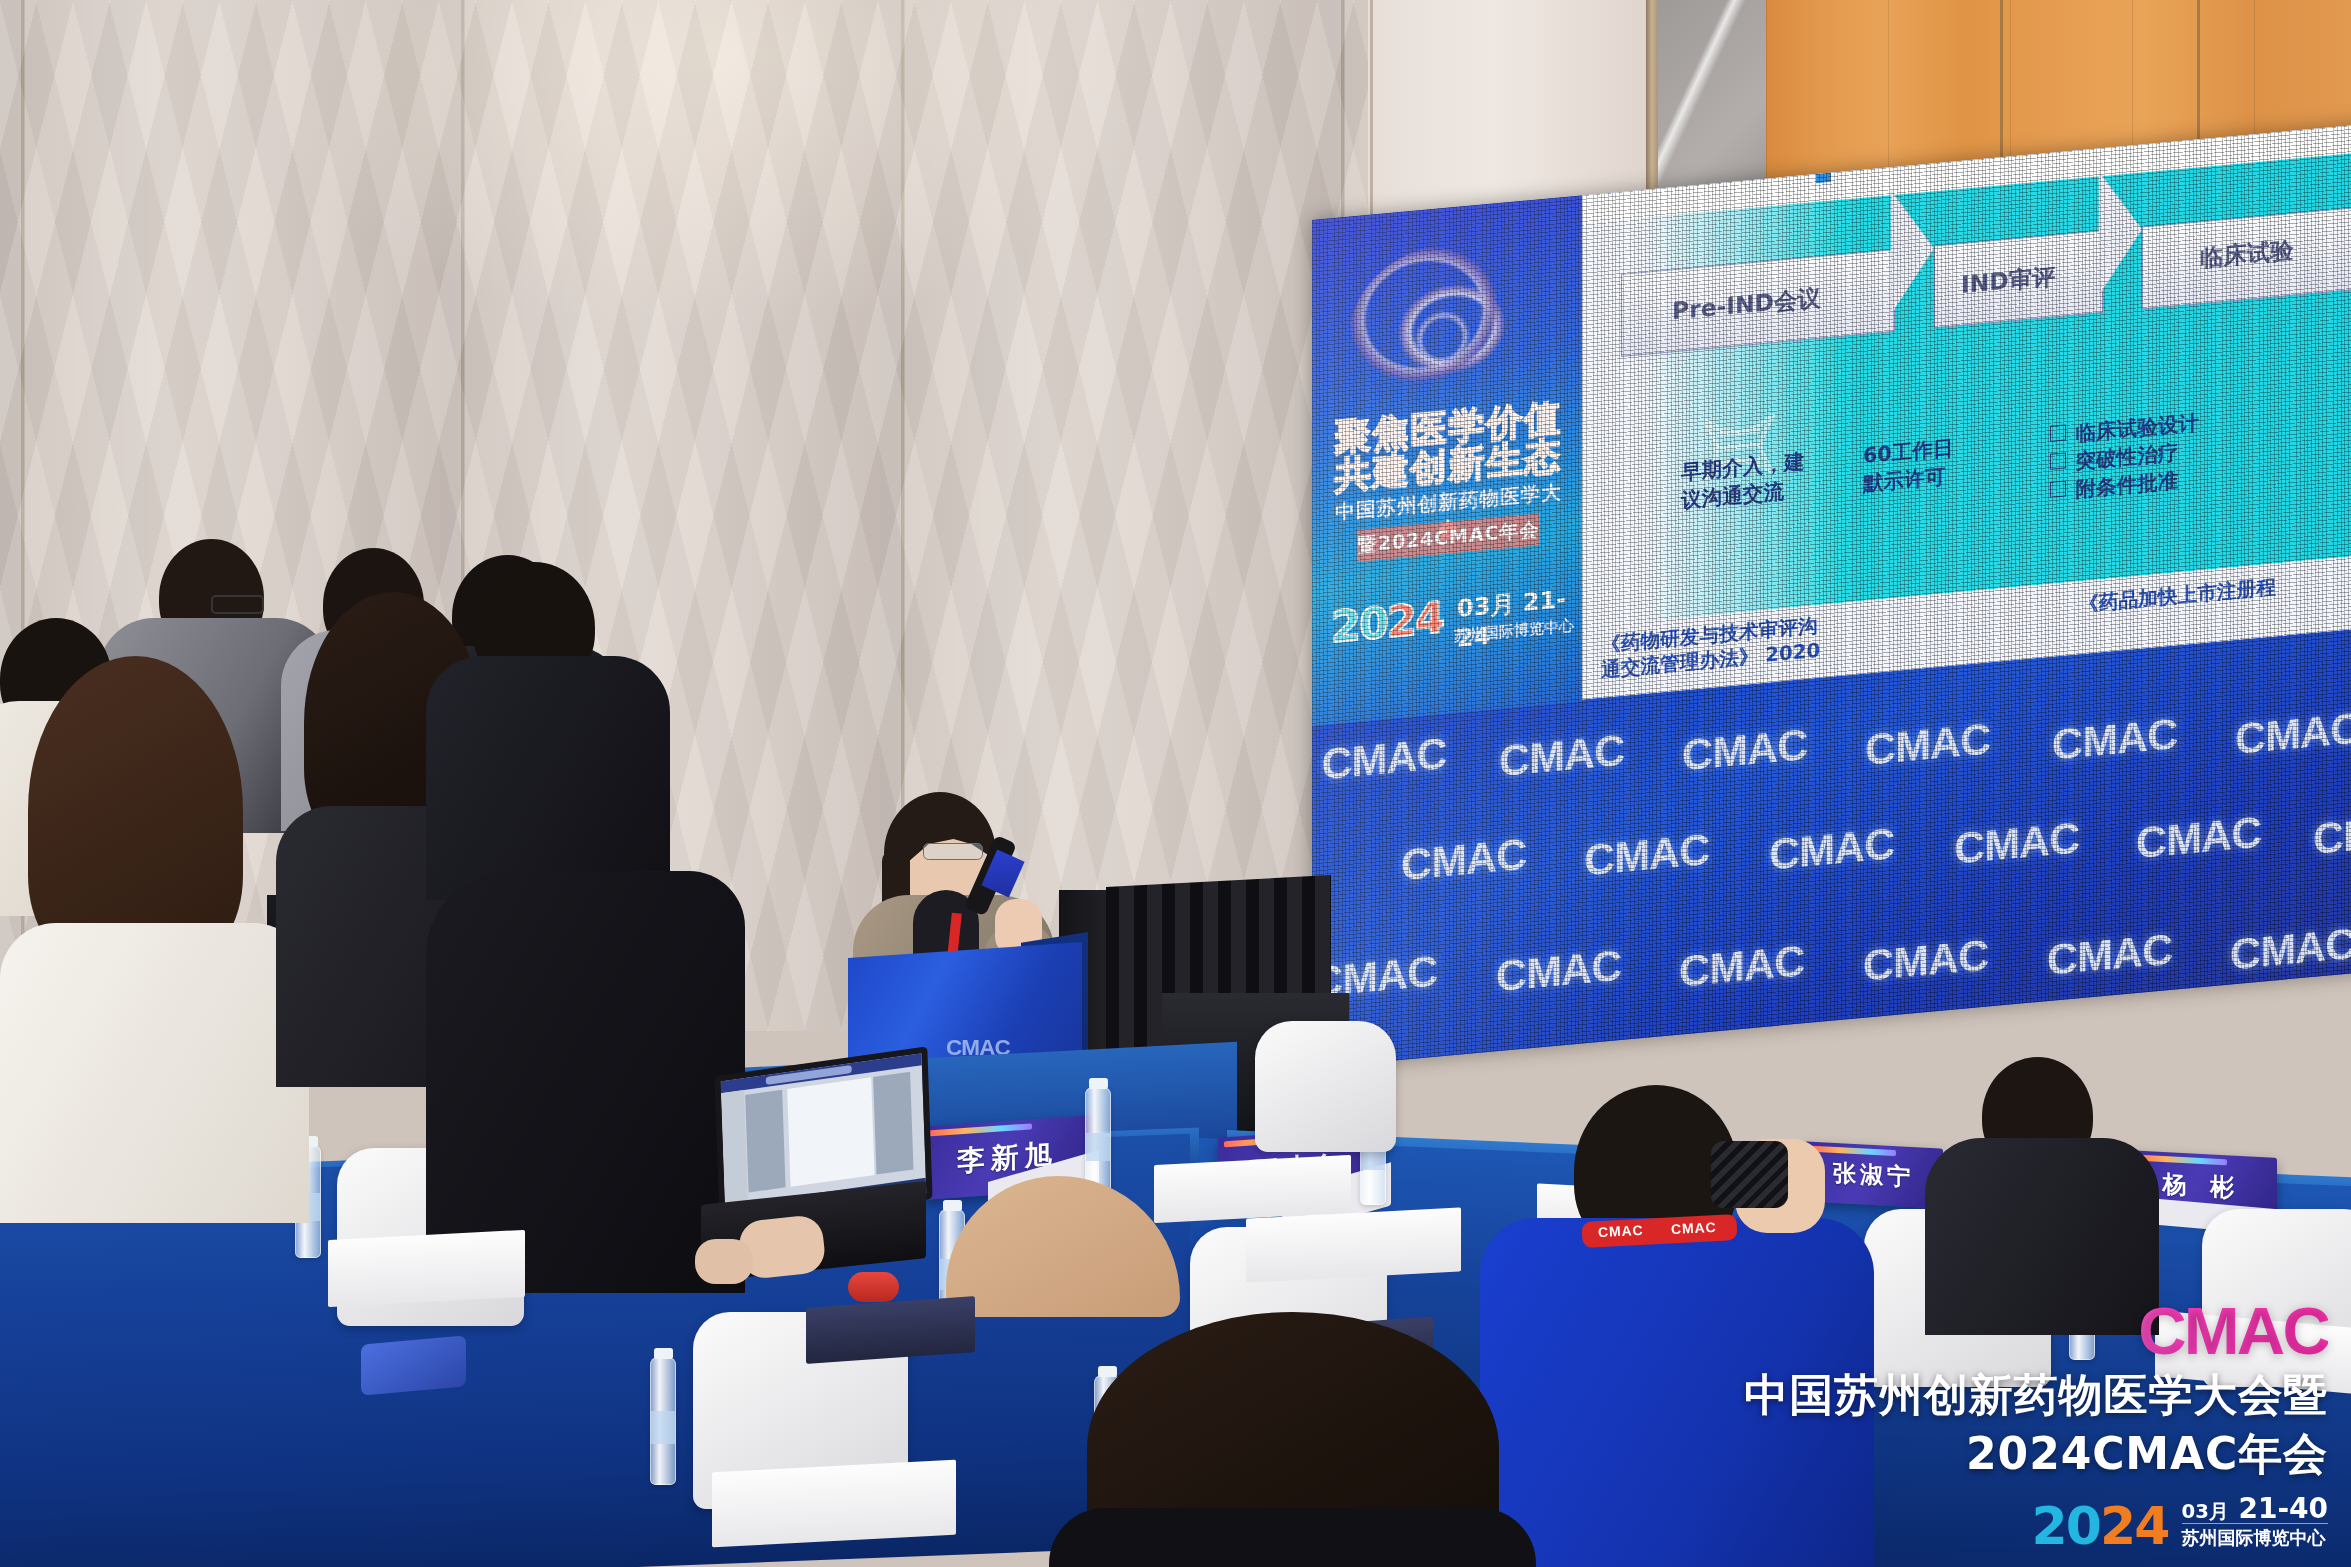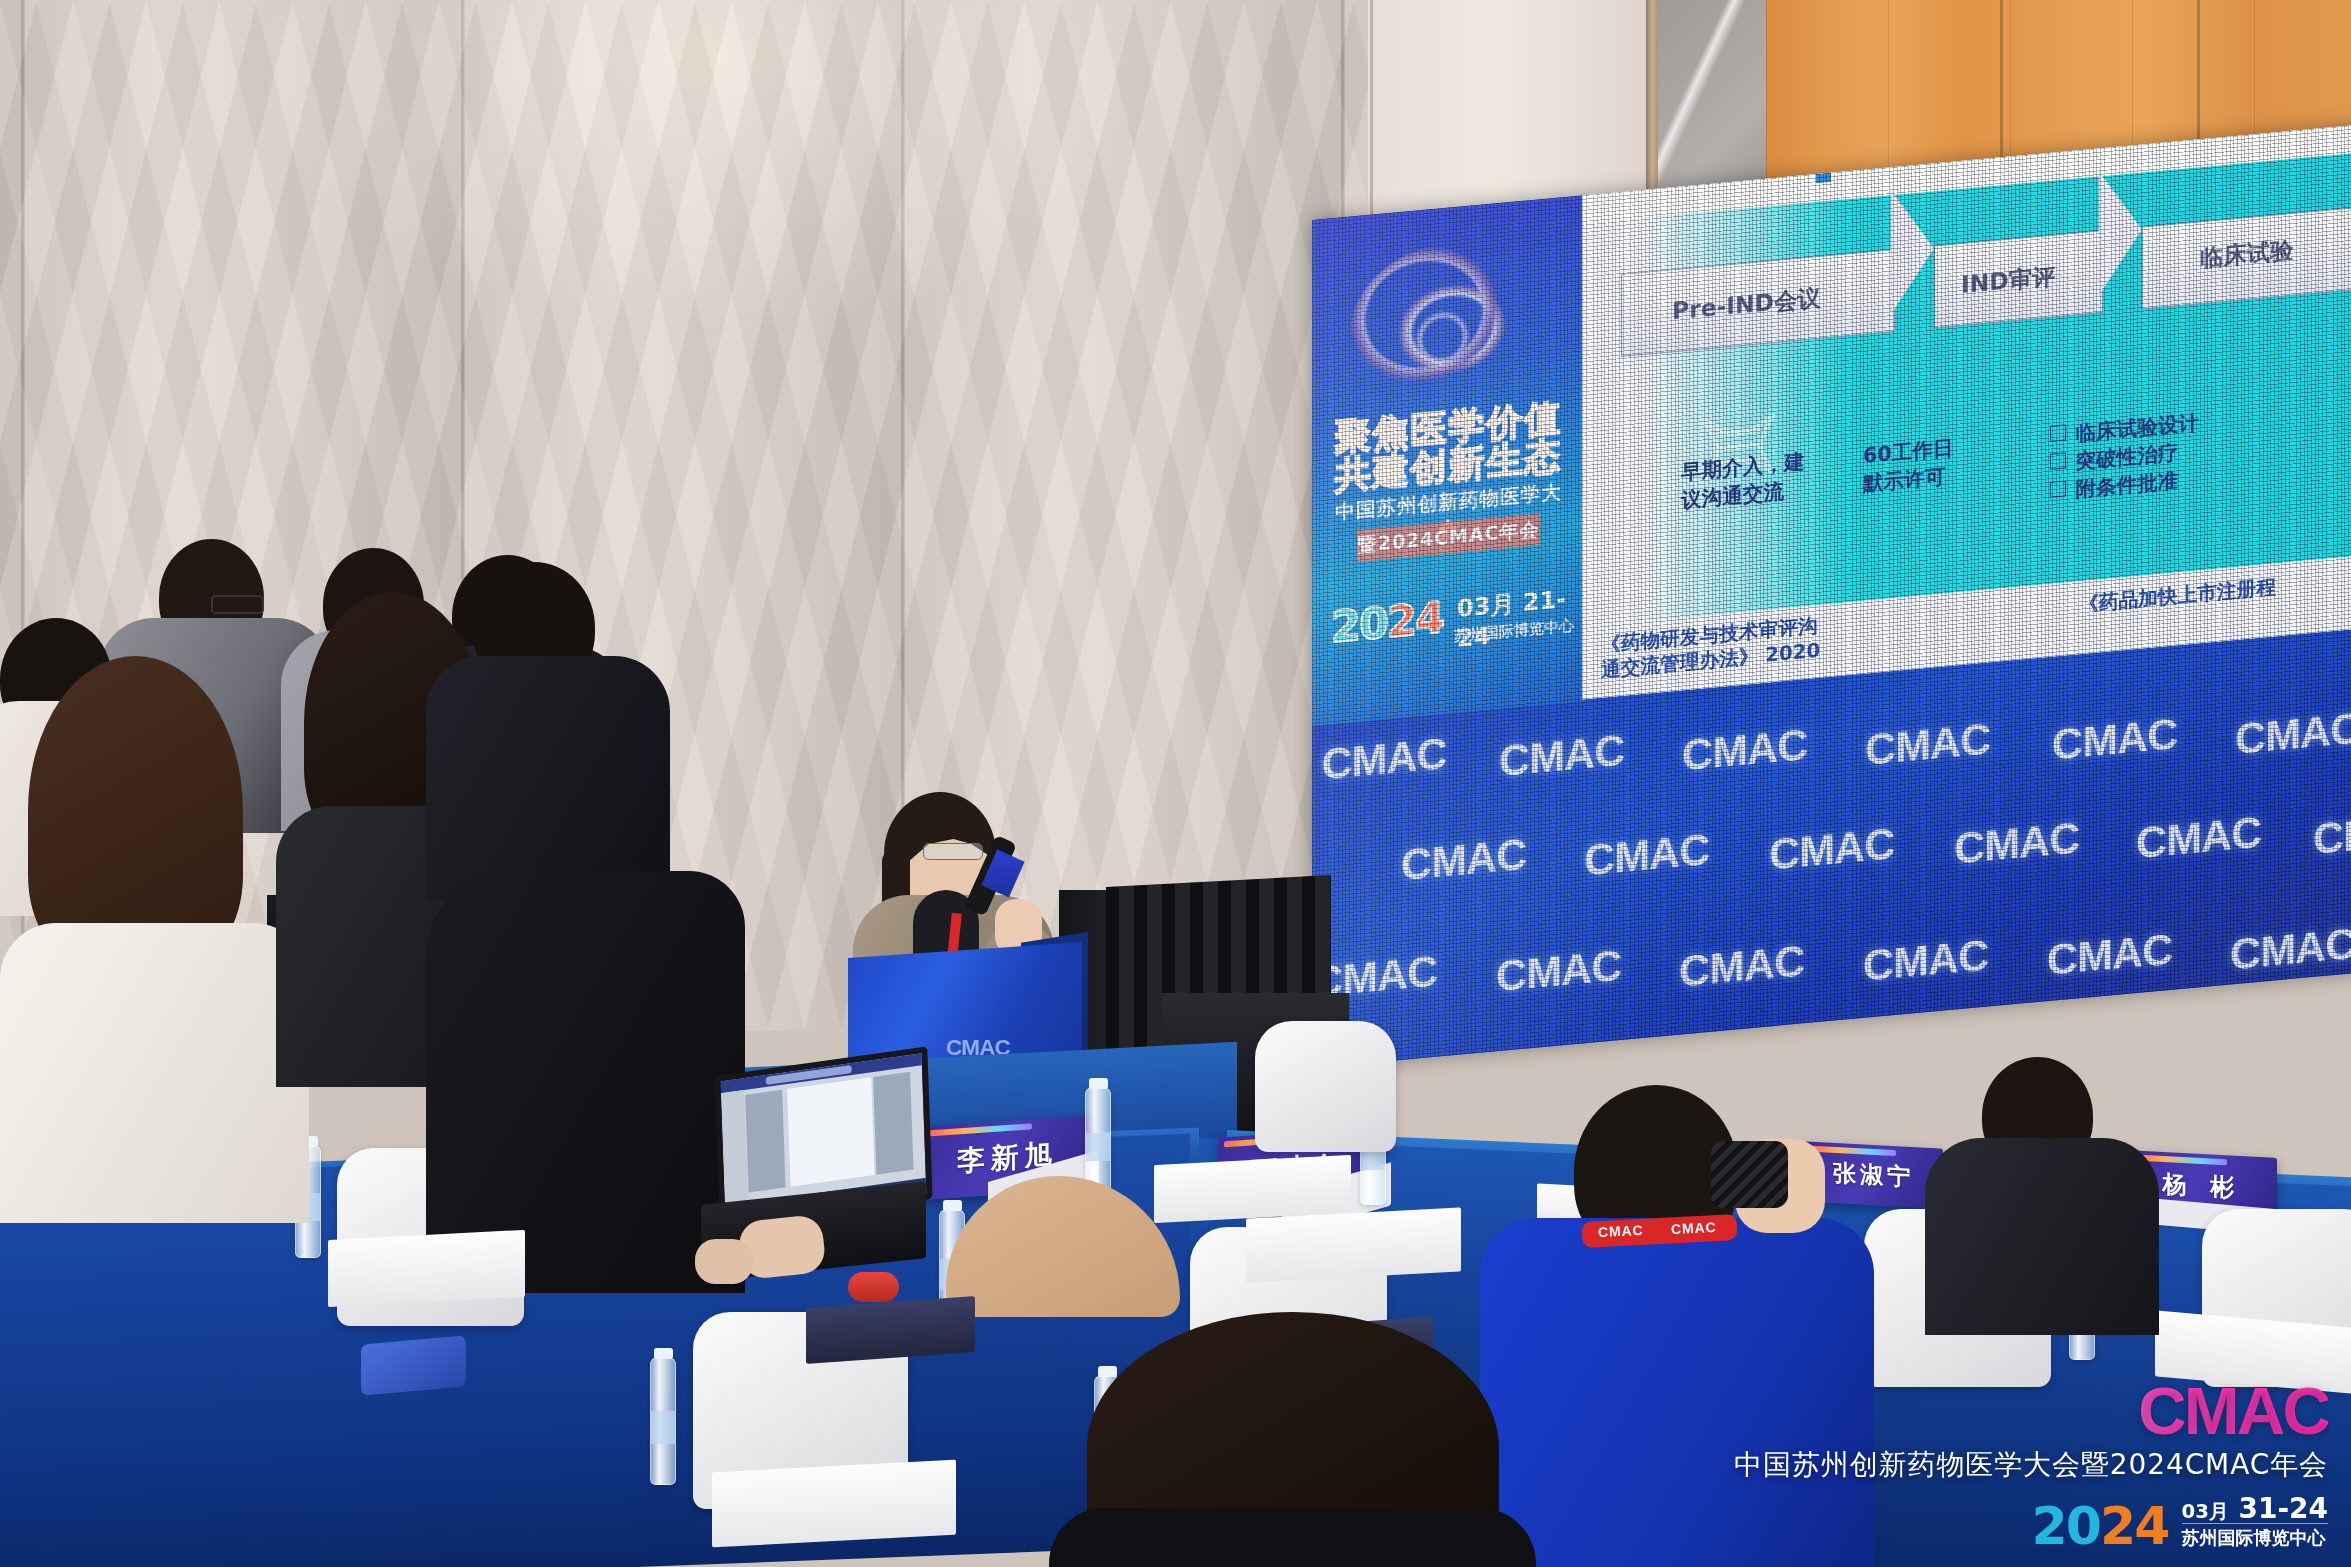--- a/index.html
+++ b/index.html
@@ -296,21 +296,21 @@
   
   .wm{position:absolute;right:24px;bottom:17px;width:712px;text-align:right;pointer-events:none;}
   .wm-cmac{
     font-size:67px;font-weight:700;letter-spacing:-2.8px;line-height:.95;
     font-family:"Liberation Sans",sans-serif;
     background:linear-gradient(90deg,#ffffff 0%,#ffffff 34%,#ff3fbf 78%,#ff2fb0 100%);
     -webkit-background-clip:text;background-clip:text;color:transparent;
     text-shadow:0 1.9px 9.4px rgba(0,0,0,.25);
   }
   .wm-cn{
-    font-size:28px;font-weight:400;color:#fff;letter-spacing:0.9px;margin-top:3.7px;
+    font-size:44px;font-weight:700;color:#fff;letter-spacing:0.9px;margin-top:3.7px;
     font-family:"DejaVu Sans",sans-serif;text-shadow:0 1.9px 7.5px rgba(0,0,0,.5);
   }
   .wm-row{display:flex;align-items:flex-end;justify-content:flex-end;gap:13px;margin-top:9.4px;}
   .wm-year{font-size:52px;font-weight:800;letter-spacing:-1.9px;line-height:.9;font-family:"DejaVu Sans",sans-serif;}
   .wm-year .a{color:#23b6e0;}
   .wm-year .b{color:#f07d20;}
   .wm-dt{text-align:left;}
   .wm-d1{font-size:28px;font-weight:800;color:#fff;font-family:"DejaVu Sans",sans-serif;line-height:1.05;}
   .wm-d1 .mm{font-size:19.7px;}
   .wm-d2{font-size:18px;font-weight:700;color:#fff;font-family:"DejaVu Sans",sans-serif;border-top:1.9px solid #c89a4a;padding-top:1.9px;}
@@ -595,21 +595,21 @@
   <div class="wm">
     <div class="wm-cmac">CMAC</div>
     <div class="wm-cn">中国苏州创新药物医学大会暨2024CMAC年会</div>
     <div class="wm-row">
       <div class="wm-year">
         <span class="a">20</span><span class="b">24</span>
       </div>
       <div class="wm-dt">
         <div class="wm-d1">
           <span class="mm">03月</span>
-          <span>31-24</span>
+          <span>21-40</span>
         </div>
         <div class="wm-d2">苏州国际博览中心</div>
       </div>
     </div>
   </div>
 
 </div>
 
 
 </body></html>

